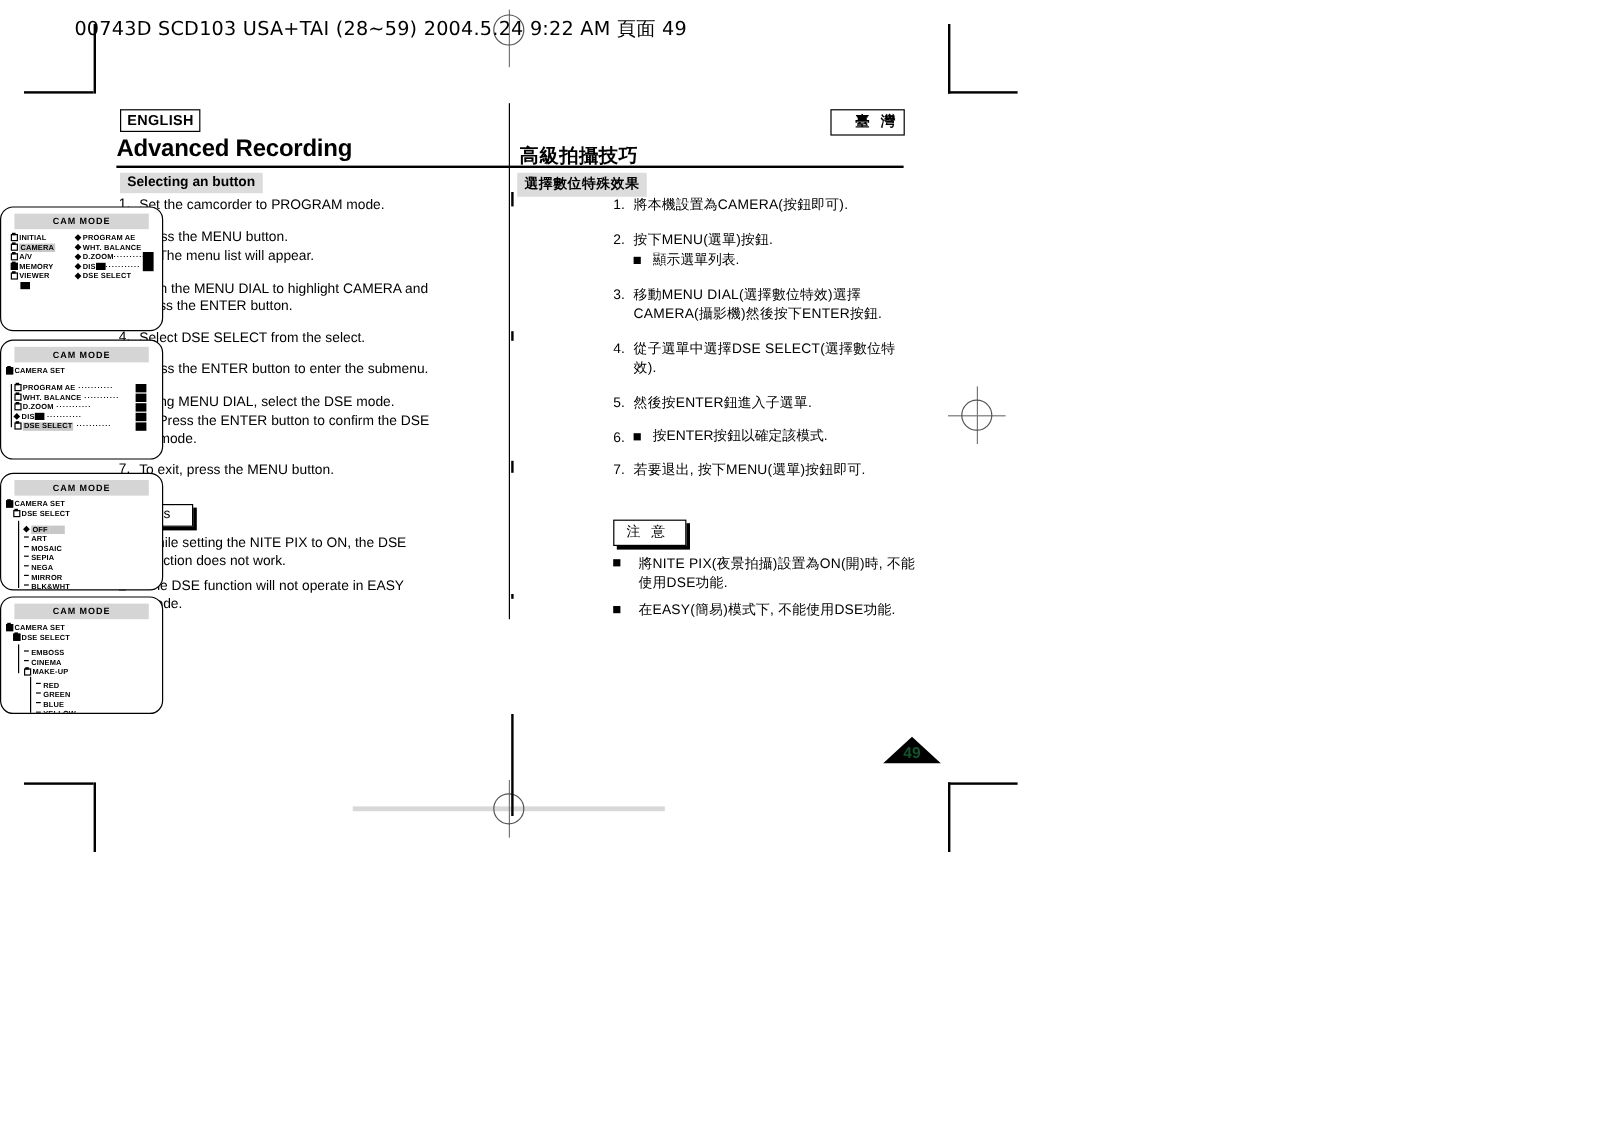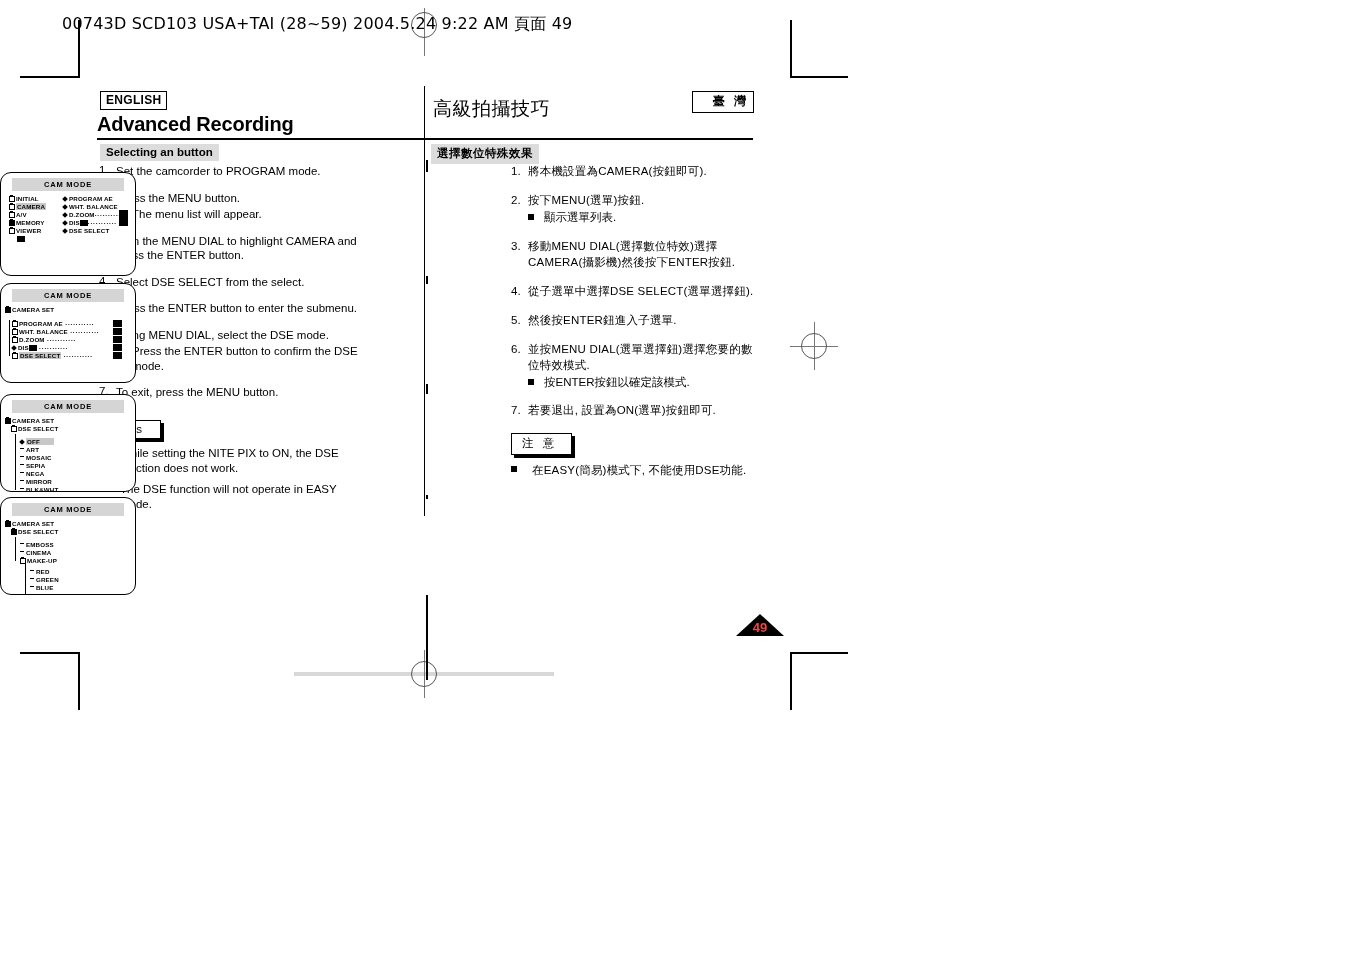--- a/index.html
+++ b/index.html
@@ -58,22 +58,22 @@
     letter-spacing: 3px;
     background: #fff;
   }
 
   .title-en {
     position: absolute; left: 97px; top: 113px;
     font-size: 20px; font-weight: bold;
     letter-spacing: -0.2px;
   }
   .title-zh {
-    position: absolute; left: 433px; top: 96px;
-    font-size: 19px; font-weight: normal;
+    position: absolute; left: 433px; top: 120px;
+    font-size: 16px; font-weight: bold;
     letter-spacing: 0.5px;
   }
 
   .title-rule {
     position: absolute; left: 97px; top: 138px;
     width: 656px; height: 2px; background: #000;
   }
   .col-divider {
     position: absolute; left: 424px; top: 86px;
     width: 1px; height: 430px; background: #000;
@@ -224,21 +224,21 @@
   .page-num {
     position: absolute; left: 736px; top: 614px;
     width: 0; height: 0;
     border-left: 24px solid transparent;
     border-right: 24px solid transparent;
     border-bottom: 22px solid #000;
   }
   .page-num-txt {
     position: absolute; left: 736px; top: 620px;
     width: 48px; text-align: center;
-    font-size: 13px; font-weight: bold; color: #ef4444;
+    font-size: 13px; font-weight: bold; color: #14532d;
   }
 </style>
 </head>
 <body>
 
 <div class="crop-mark" style="left:20px; top:20px; width:60px; height:60px;">
   <div class="v" style="left:58px; top:0; height:58px;"></div>
   <div class="h" style="left:0; top:56px; width:58px;"></div>
 </div>
 <div class="crop-mark" style="left:790px; top:20px; width:60px; height:60px;">
@@ -341,57 +341,60 @@
           <span class="sq"></span>
           <span class="t">顯示選單列表.</span>
         </div>
       </div>
       <div class="step">
         <span class="step-num">3.</span>
         <div class="step-txt">移動MENU DIAL(選擇數位特效)選擇CAMERA(攝影機)然後按下ENTER按鈕.</div>
       </div>
       <div class="step">
         <span class="step-num">4.</span>
-        <div class="step-txt">從子選單中選擇DSE SELECT(選單選擇鈕).</div>
+        <div class="step-txt">從子選單中選擇DSE SELECT(選擇數位特效).</div>
       </div>
       <div class="step">
         <span class="step-num">5.</span>
         <div class="step-txt">然後按ENTER鈕進入子選單.</div>
       </div>
       <div class="step">
         <span class="step-num">6.</span>
-        <div class="step-txt">並按MENU DIAL(選單選擇鈕)選擇您要的數位特效模式.</div>
         <div class="sub-bullet">
           <span class="sq"></span>
           <span class="t">按ENTER按鈕以確定該模式.</span>
         </div>
       </div>
       <div class="step">
         <span class="step-num">7.</span>
-        <div class="step-txt">若要退出, 設置為ON(選單)按鈕即可.</div>
+        <div class="step-txt">若要退出, 按下MENU(選單)按鈕即可.</div>
       </div>
     </div>
 
   <div class="notes notes-en">
     <div class="notes-tab">Notes</div>
     <div id="notes-en-lines">
         <div class="note-line">
           <span class="sq"></span>
           <span class="t">While setting the NITE PIX to ON, the DSE function does not work.</span>
         </div>
         <div class="note-line">
           <span class="sq"></span>
           <span class="t">The DSE function will not operate in EASY mode.</span>
         </div>
       </div>
   </div>
 
   <div class="notes notes-zh">
     <div class="notes-tab">注 意</div>
     <div id="notes-zh-lines">
+        <div class="note-line">
+          <span class="sq"></span>
+          <span class="t">將NITE PIX(夜景拍攝)設置為ON(開)時, 不能使用DSE功能.</span>
+        </div>
         <div class="note-line">
           <span class="sq"></span>
           <span class="t">在EASY(簡易)模式下, 不能使用DSE功能.</span>
         </div>
       </div>
   </div>
 
   <div id="lcd-area">
       <div class="connector" style="top: 160px; height: 12px;"></div>
       <div class="connector" style="top: 276px; height: 8px;"></div>

